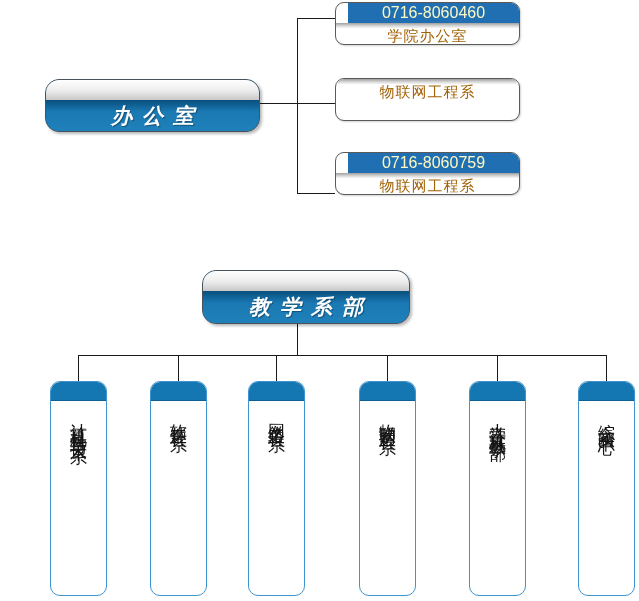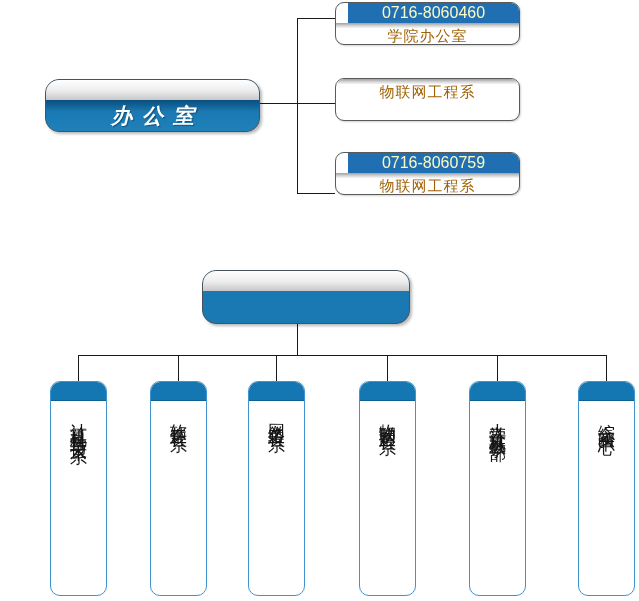--- a/index.html
+++ b/index.html
@@ -145,20 +145,23 @@
   <div class="line h" style="left:78px;top:355px;width:529px;"></div>
   <div class="line v" style="left:78px;top:355px;height:27px;"></div>
   <div class="line v" style="left:178px;top:355px;height:27px;"></div>
   <div class="line v" style="left:276px;top:355px;height:27px;"></div>
   <div class="line v" style="left:387px;top:355px;height:27px;"></div>
   <div class="line v" style="left:497px;top:355px;height:27px;"></div>
   <div class="line v" style="left:606px;top:355px;height:27px;"></div>
 
   <div class="pill" style="left:202px;top:270px;width:206px;height:52px;">
     <div class="pill-cap"></div>
+    <div class="pill-blue">
+      <span class="pill-label">教学系部</span>
+    </div>
   </div>
 
   <div class="vbox" style="left:50px;">
     <div class="vbox-cap"></div>
     <div class="vbox-label">计算机科学与技术系</div>
   </div>
 
   <div class="vbox" style="left:150px;">
     <div class="vbox-cap"></div>
     <div class="vbox-label">软件工程系</div>

